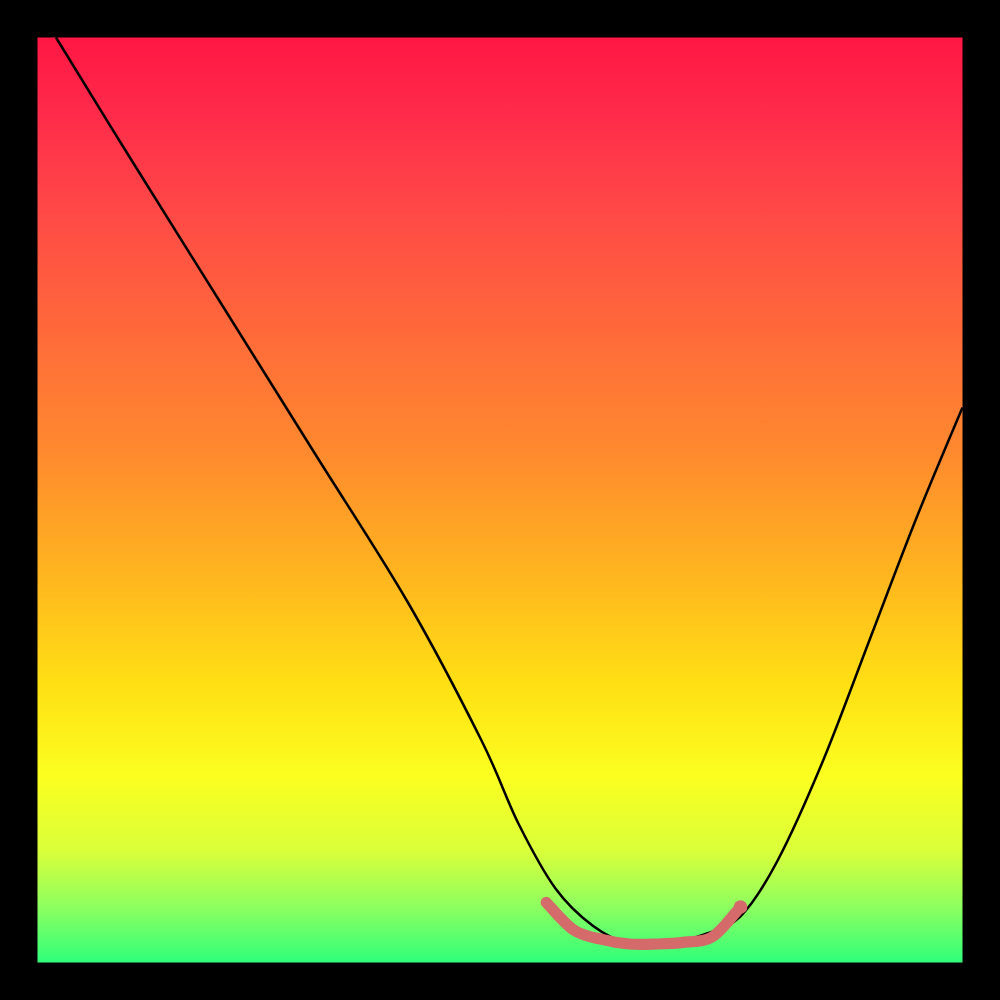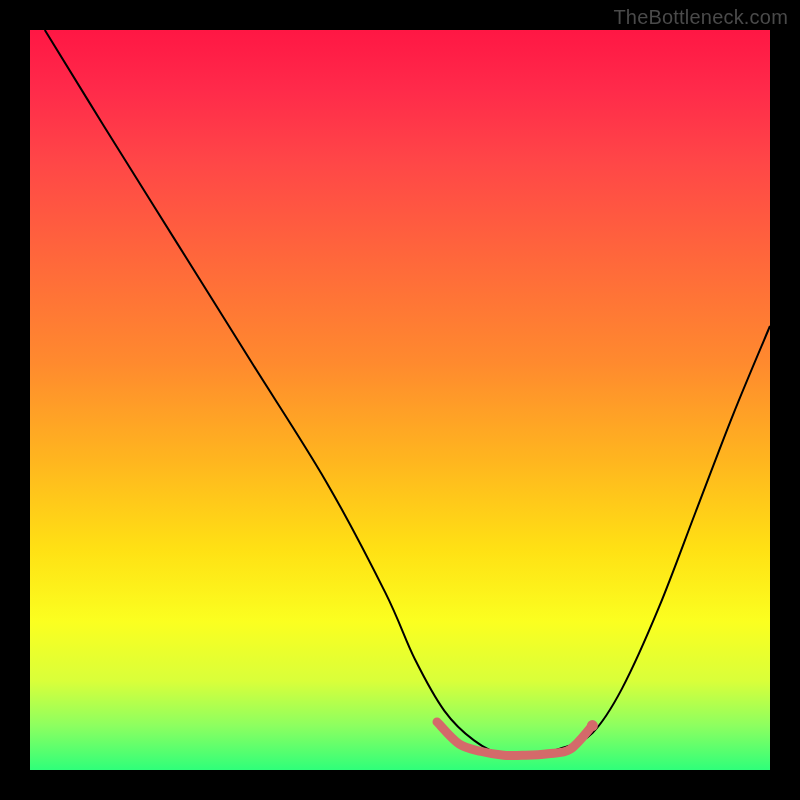--- a/index.html
+++ b/index.html
@@ -54,21 +54,20 @@
     top: 0;
     width: 740px;
     height: 740px;
     overflow: visible;
   }
 </style>
 </head>
 <body>
 
 <div class="frame">
-  <div class="watermark">TheBottleneck.com</div>
   <div class="plot">
     <svg class="curve" viewBox="0 0 740 740" preserveAspectRatio="none">
       <path d="M 14.8 0.0 C 24.7 16.0, 51.8 60.4, 74.0 96.2 C 96.2 132.0, 123.3 175.1, 148.0 214.6 C 172.7 254.1, 197.3 293.5, 222.0 333.0 C 246.7 372.5, 273.8 413.2, 296.0 451.4 C 318.2 489.6, 340.4 532.8, 355.2 562.4 C 370.0 592.0, 374.9 609.3, 384.8 629.0 C 394.7 648.7, 404.5 667.2, 414.4 680.8 C 424.3 694.4, 434.1 703.0, 444.0 710.4 C 453.9 717.8, 463.7 722.7, 473.6 725.2 C 483.5 727.7, 493.3 726.4, 503.2 725.2 C 513.1 724.0, 522.9 721.5, 532.8 717.8 C 542.7 714.1, 552.5 712.9, 562.4 703.0 C 572.3 693.1, 580.9 679.6, 592.0 658.6 C 603.1 637.6, 616.7 606.8, 629.0 577.2 C 641.3 547.6, 653.7 513.1, 666.0 481.0 C 678.3 448.9, 690.7 415.6, 703.0 384.8 C 715.3 354.0, 733.8 310.8, 740.0 296.0" fill="none" stroke="#000000" stroke-width="2"></path>
       <path d="M 407.0 691.9 C 410.7 695.6, 421.8 709.2, 429.2 714.1 C 436.6 719.0, 444.0 719.6, 451.4 721.5 C 458.8 723.4, 466.2 724.6, 473.6 725.2 C 481.0 725.8, 488.4 725.4, 495.8 725.2 C 503.2 725.0, 510.6 724.7, 518.0 723.7 C 525.4 722.7, 532.8 724.0, 540.2 719.3 C 547.6 714.6, 558.7 699.5, 562.4 695.6" fill="none" stroke="#d46a6a" stroke-width="9" stroke-linecap="round" stroke-linejoin="round"></path>
       <circle cx="562.4" cy="695.6" r="5.5" fill="#d46a6a"></circle>
     </svg>
   </div>
 </div>
 
 </body></html>

